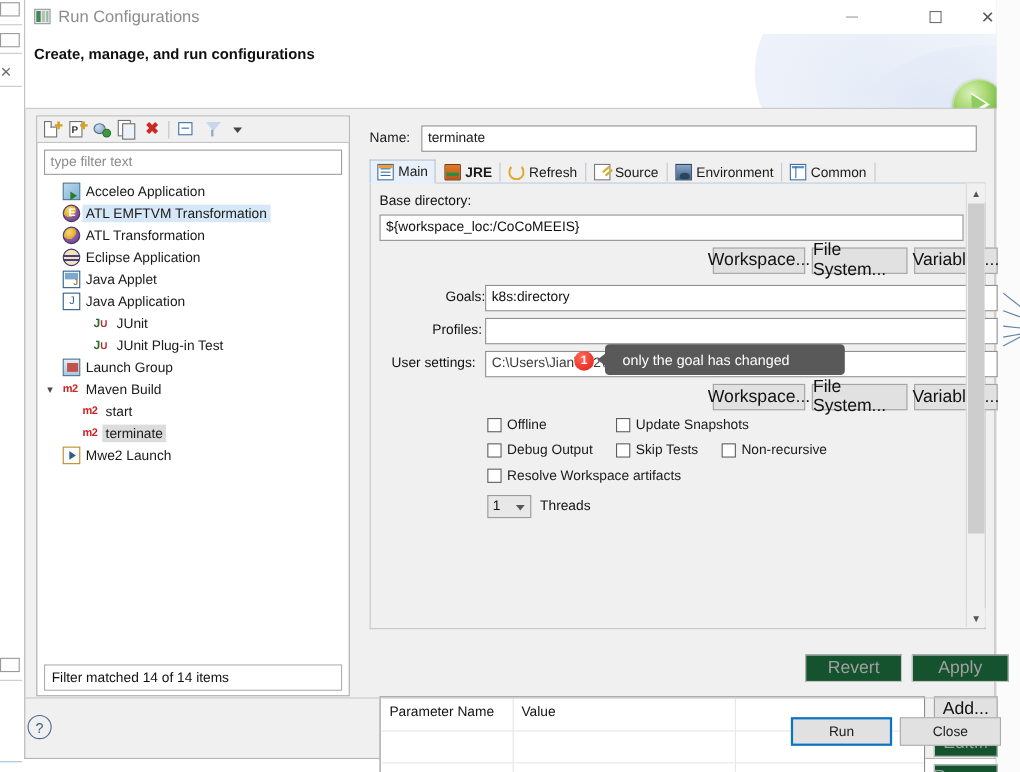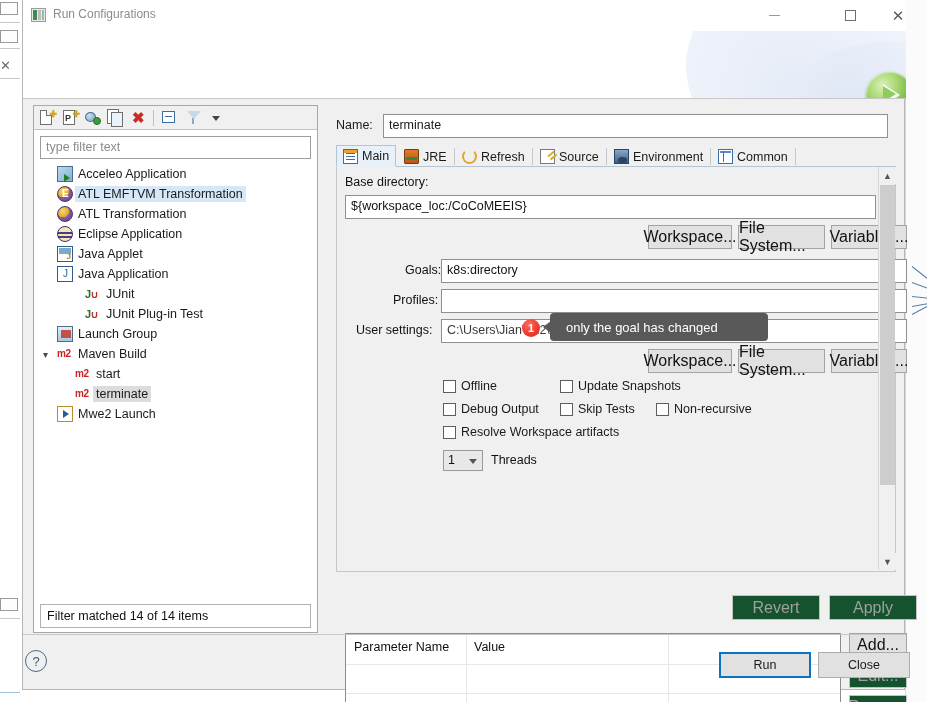--- a/index.html
+++ b/index.html
@@ -53,21 +53,21 @@
   #title-icon {
     position: absolute; left: 8px; top: 8px; width: 15px; height: 14px;
     background: #eaeaea; border: 1px solid #9b9b9b;
   }
   #title-icon i { position:absolute; display:block; top:1px; }
   #title-icon .c1 { left:1px; width:4px; height:10px; background:#3f8a54; }
   #title-icon .c2 { left:6px; width:3px; height:10px; background:#bdbdbd; }
   #title-icon .c3 { left:10px; width:2px; height:10px; background:#8fbf9d; }
   #title-text {
     position: absolute; left: 30px; top: 7px;
-    font-size: 12px; color: #8c8c8c;
+    font-size: 15px; color: #8c8c8c;
   }
   .wc {
     position: absolute; top: 0; width: 46px; height: 31px;
     color: #5a5a5a; font-size: 13px;
     display: flex; align-items: center; justify-content: center;
   }
   #wc-min { left: 728px; }
   #wc-max { left: 804px; }
   #wc-close { left: 852px; font-size: 15px; }
   #wc-min .bar { width: 11px; height: 1px; background: #9a9a9a; }
@@ -407,20 +407,21 @@
       </div>
     <div class="wc" id="wc-max">
         <span class="sq"></span>
       </div>
     <div class="wc" id="wc-close">✕</div>
   </div>
 
   <div id="header">
     <div id="banner-wash"></div>
     <div id="banner-wash2"></div>
+    <div id="header-title">Create, manage, and run configurations</div>
     <div id="run-glyph">
       <span class="tri"></span>
         <span class="tri-in"></span>
     </div>
   </div>
   <div id="header-sep"></div>
 
   <div id="left-panel">
 
     <div id="tree-toolbar">
@@ -536,21 +537,21 @@
       <span id="name-label">Name:</span>
       <div id="name-input">terminate</div>
     </div>
 
     <div id="tabbar">
 
     <div class="tab active" style="left: 0px;">
           <span class="ticon ti-main"></span>
           <span>Main</span>
         </div>
-        <div class="tab" style="left: 61px;">
+        <div class="tab" style="left: 61px; font-weight: bold;">
           <span class="ticon ti-jre"></span>
           <span>JRE</span>
         </div>
         <div style="position: absolute; top: 3px; left: 118px; width: 1px; height: 17px; background: rgb(192, 200, 210);"></div>
         <div class="tab" style="left: 119px;">
           <span class="ticon ti-refresh"></span>
           <span>Refresh</span>
         </div>
         <div style="position: absolute; top: 3px; left: 196px; width: 1px; height: 17px; background: rgb(192, 200, 210);"></div>
         <div class="tab" style="left: 197px;">

